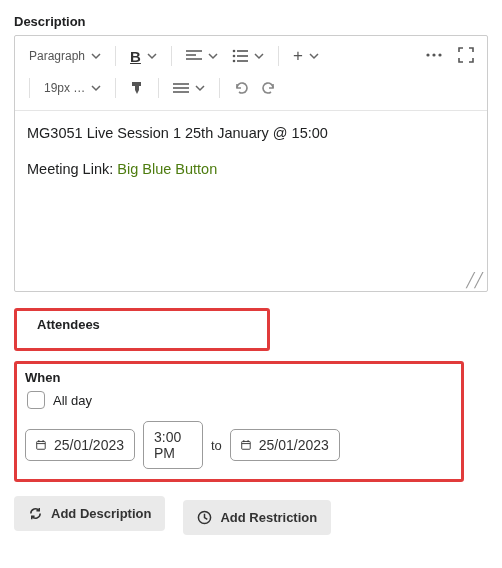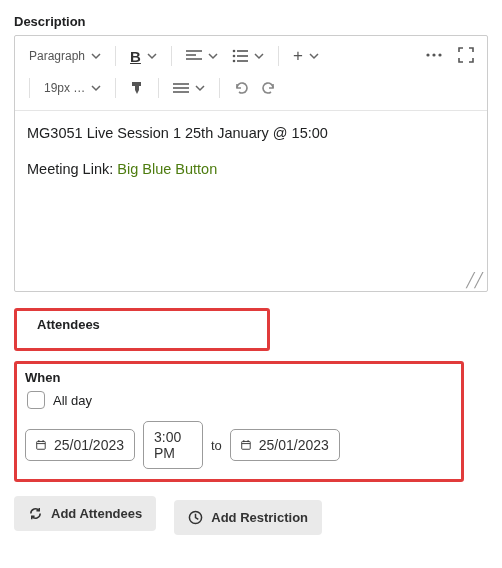--- a/index.html
+++ b/index.html
@@ -310,21 +310,21 @@
     </span>
   </div>
 </div>
 
 <div class="actions-row">
   <button class="action-btn">
     <svg width="15" height="15" viewBox="0 0 16 16">
       <path d="M3 8a5 5 0 0 1 9-3 M13 8a5 5 0 0 1-9 3" stroke="#333" stroke-width="1.6" fill="none"></path>
       <path d="M12 2v3H9 M4 14v-3h3" stroke="#333" stroke-width="1.6" fill="none"></path>
     </svg>
-    <span>Add Attendees</span>
+    <span>Add Description</span>
   </button>
 
   <span class="hl-tight">
     <button class="action-btn">
       <svg width="15" height="15" viewBox="0 0 16 16">
         <circle cx="8" cy="8" r="6.5" fill="none" stroke="#333" stroke-width="1.6"></circle>
         <path d="M8 4v4l3 2" stroke="#333" stroke-width="1.6" fill="none"></path>
       </svg>
       <span>Add Restriction</span>
     </button>

